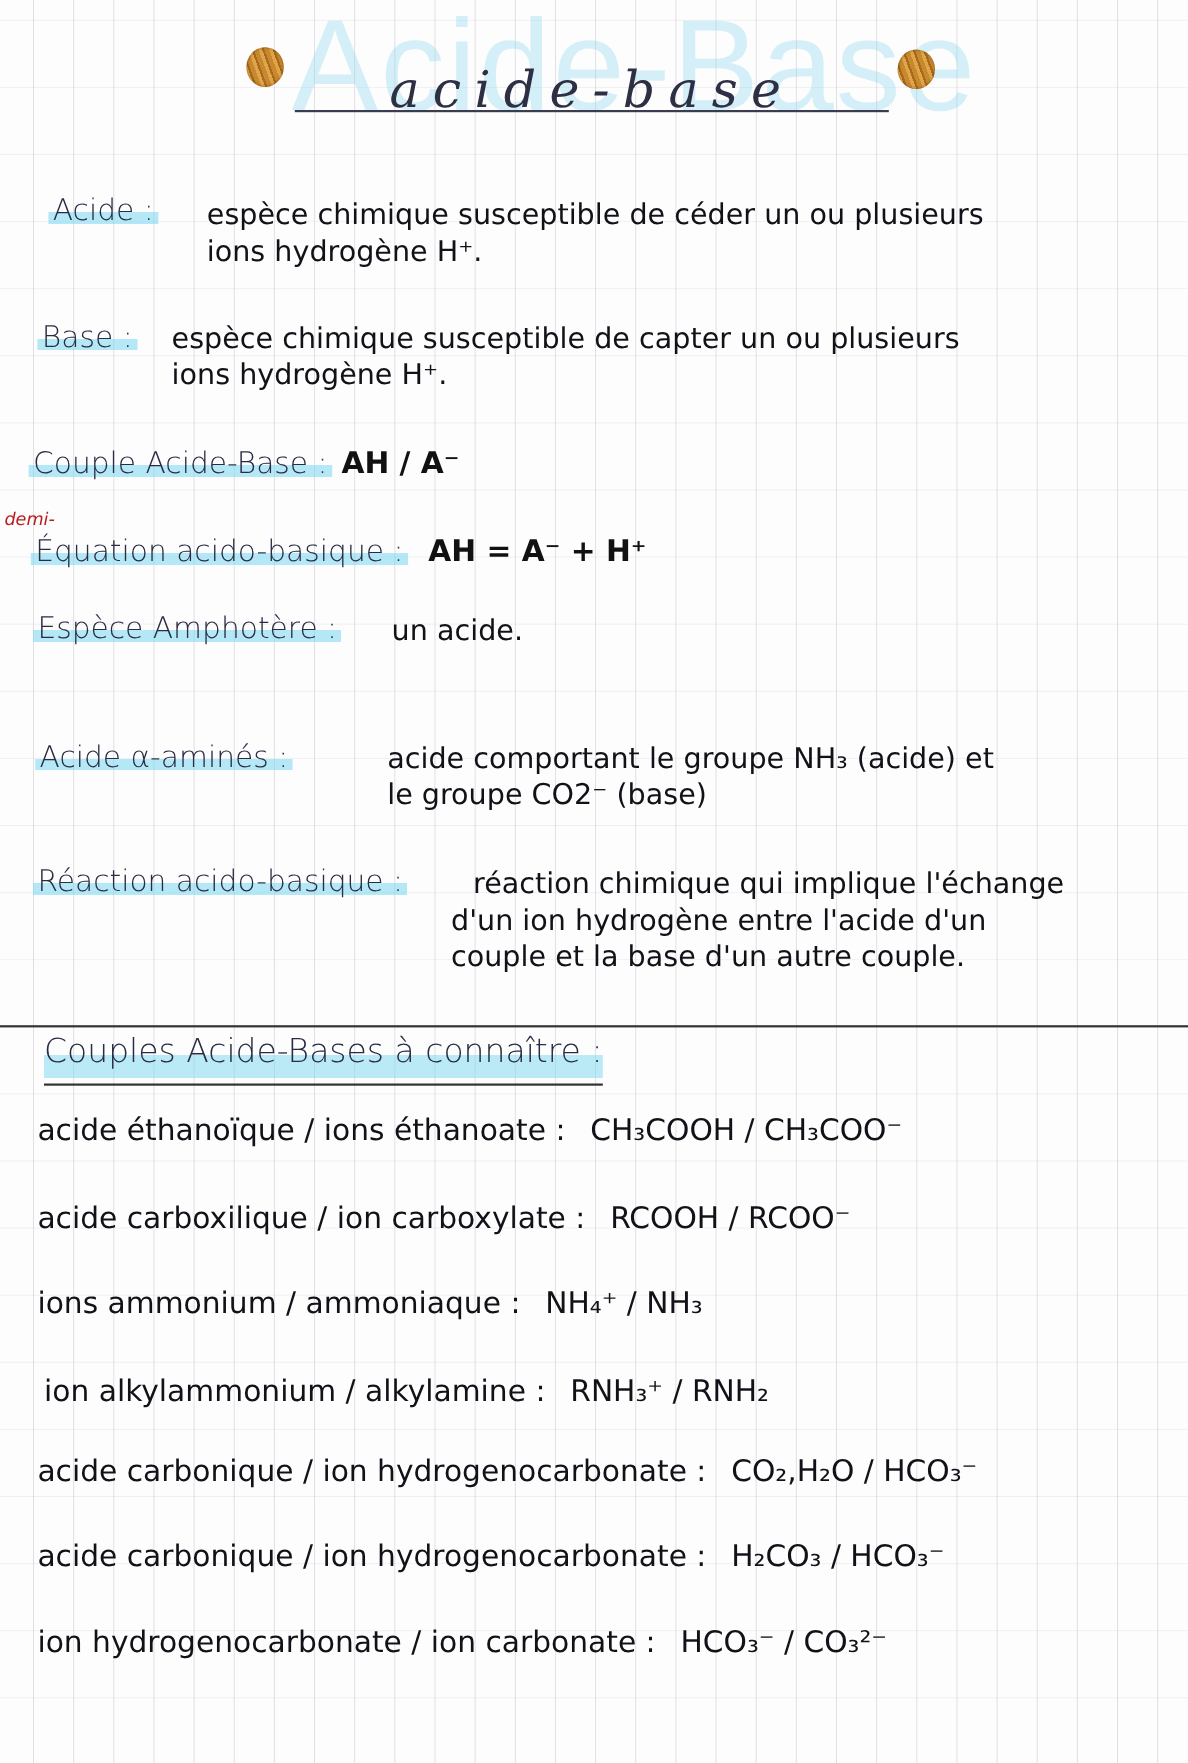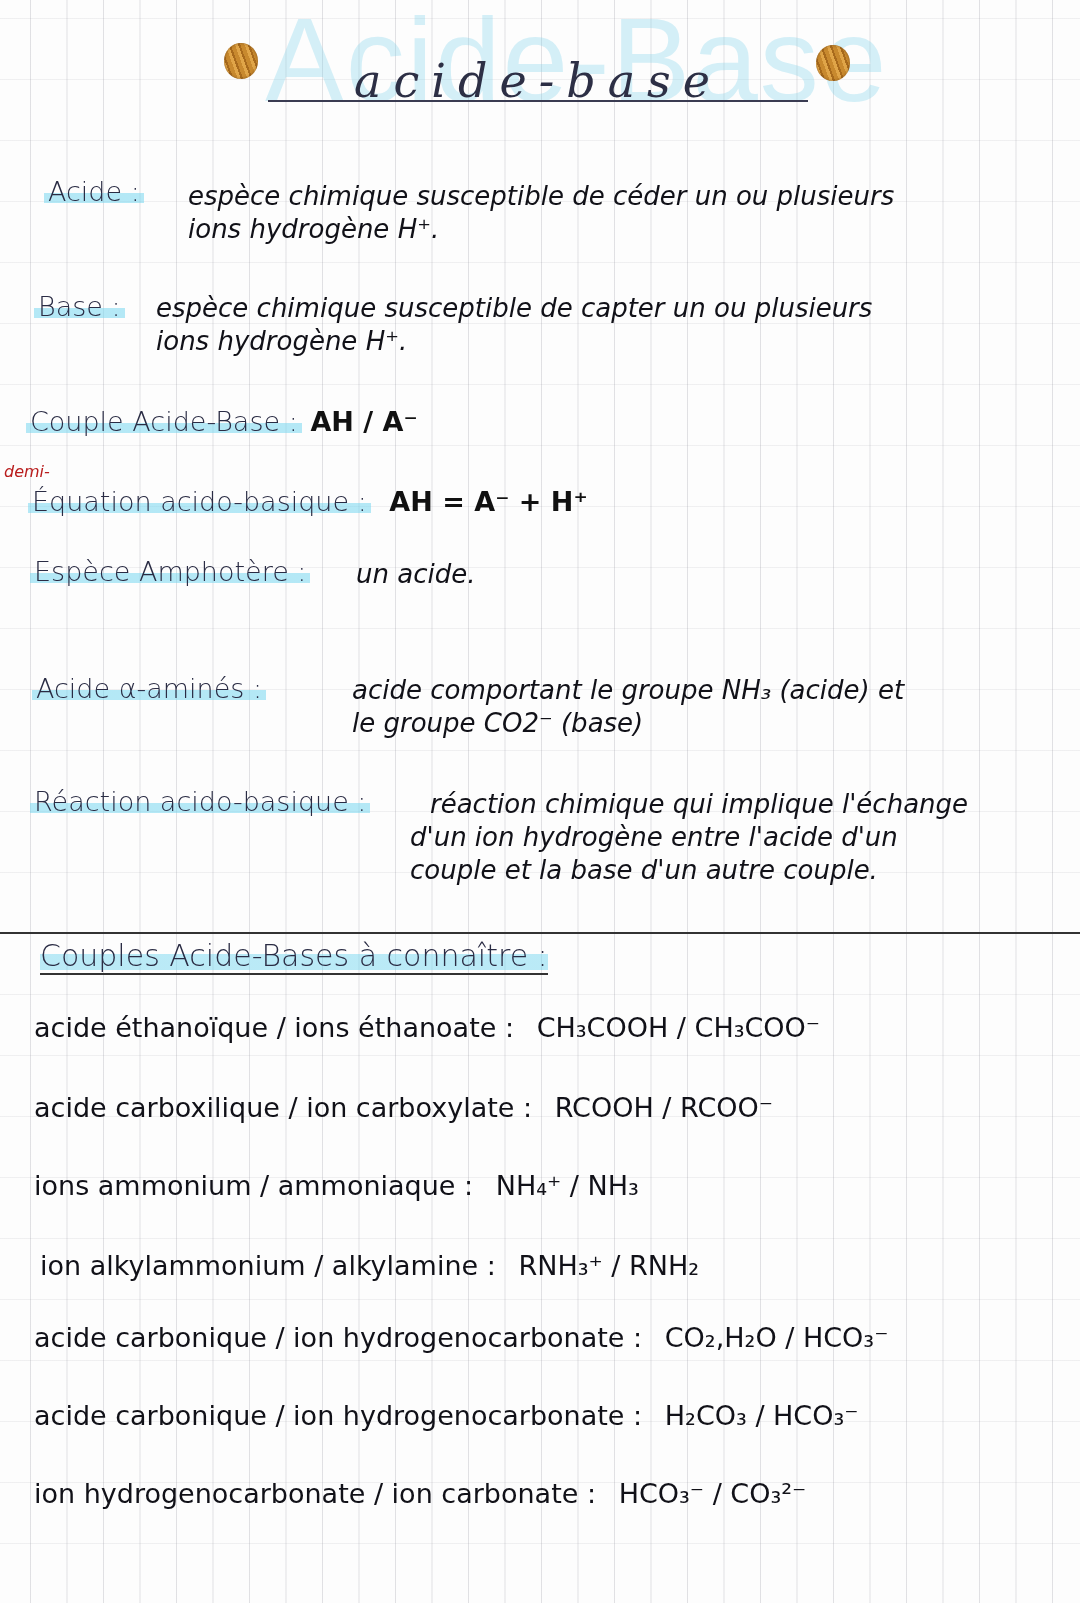--- a/index.html
+++ b/index.html
@@ -44,38 +44,38 @@
   .def { position: absolute; font-size: 27px; line-height: 34px; }
   .term {
     font-family: "DejaVu Sans", sans-serif; font-weight: 300;
     background: linear-gradient(to bottom, transparent 55%, rgba(120,215,240,0.55) 55%, rgba(120,215,240,0.55) 88%, transparent 88%);
     padding: 0 4px;
     color: #2a2c44;
   }
   .body-text {
     position: absolute;
     font-family: "DejaVu Sans", sans-serif;
-    font-size: 26px; line-height: 33px; color: #111118; font-style: italic;
+    font-size: 26px; line-height: 33px; color: #111118;
   }
   .formula {
     font-family: "DejaVu Sans", sans-serif; font-size: 27px; font-weight: 600; color: #111;
   }
   .annot {
     position: absolute; left: 4px; top: 462px;
     font-size: 16px; font-style: italic; color: #b91c1c;
   }
 
   .divider {
     position: absolute; left: 0; top: 932px; width: 1080px; height: 2px;
     background: #333;
   }
   .section-title {
     position: absolute; left: 40px; top: 938px;
     font-size: 30px; color: #2a2c44; font-weight: 300;
-    border-bottom: 2px solid #333; padding-bottom: 0px;
+    border-bottom: 2px solid #333; padding-bottom: 12px;
     background: linear-gradient(to bottom, transparent 45%, rgba(120,215,240,0.5) 45%, rgba(120,215,240,0.5) 90%, transparent 90%);
   }
 
   .couple {
     position: absolute; left: 34px; font-size: 27px; color: #111118; white-space: nowrap;
   }
   .couple .name { font-weight: 500; }
   .couple .f { font-weight: 500; margin-left: 14px; }
 </style>
 </head>

